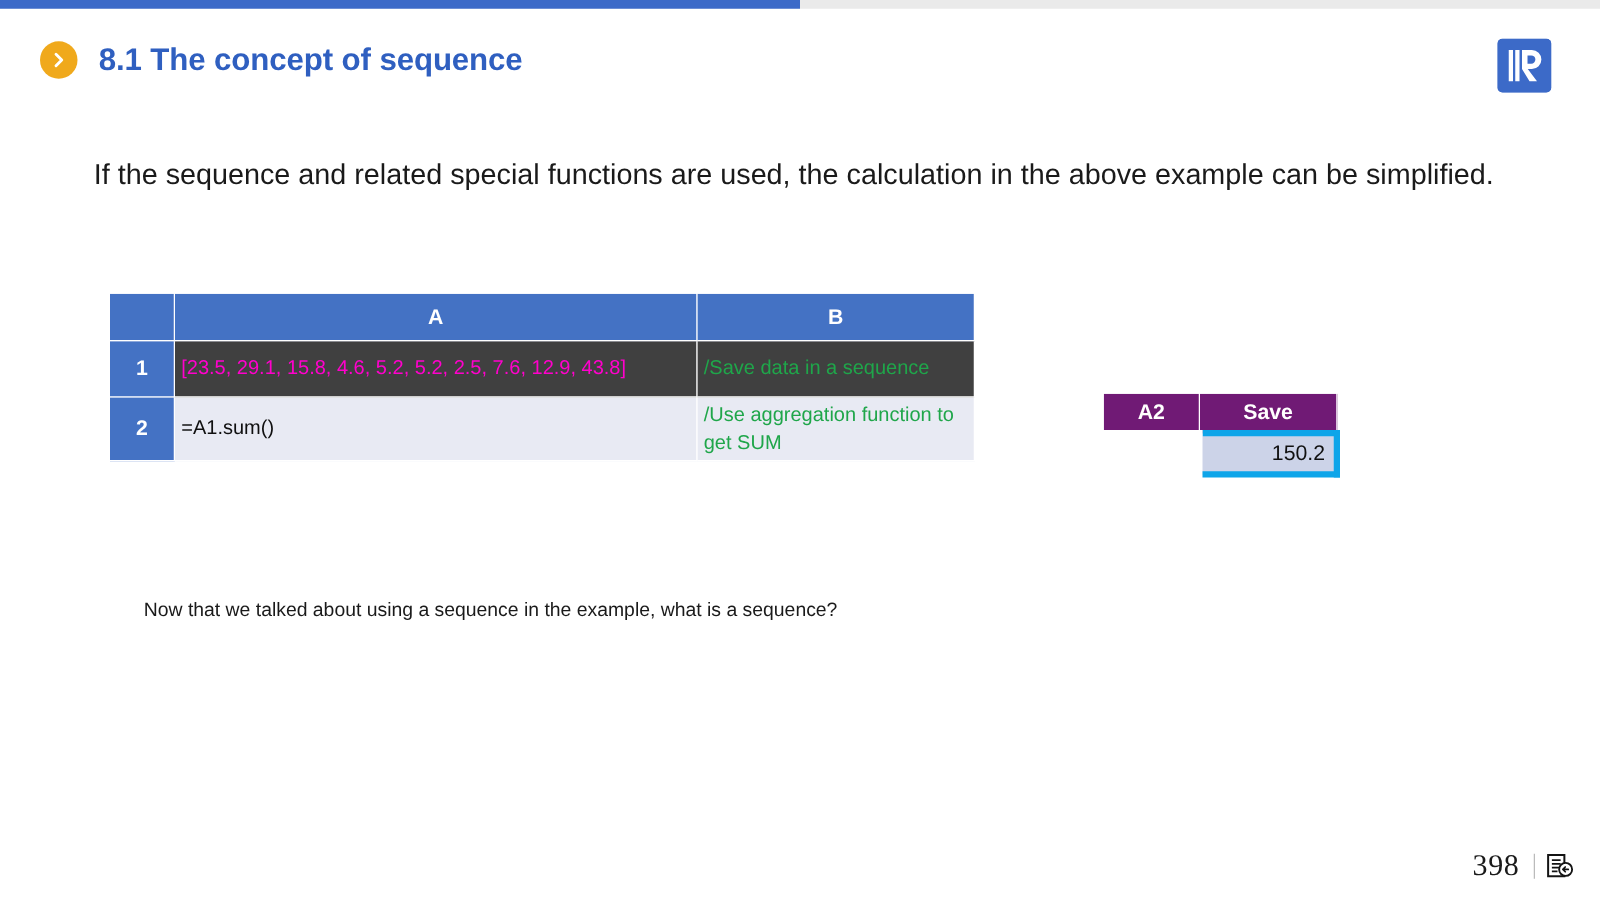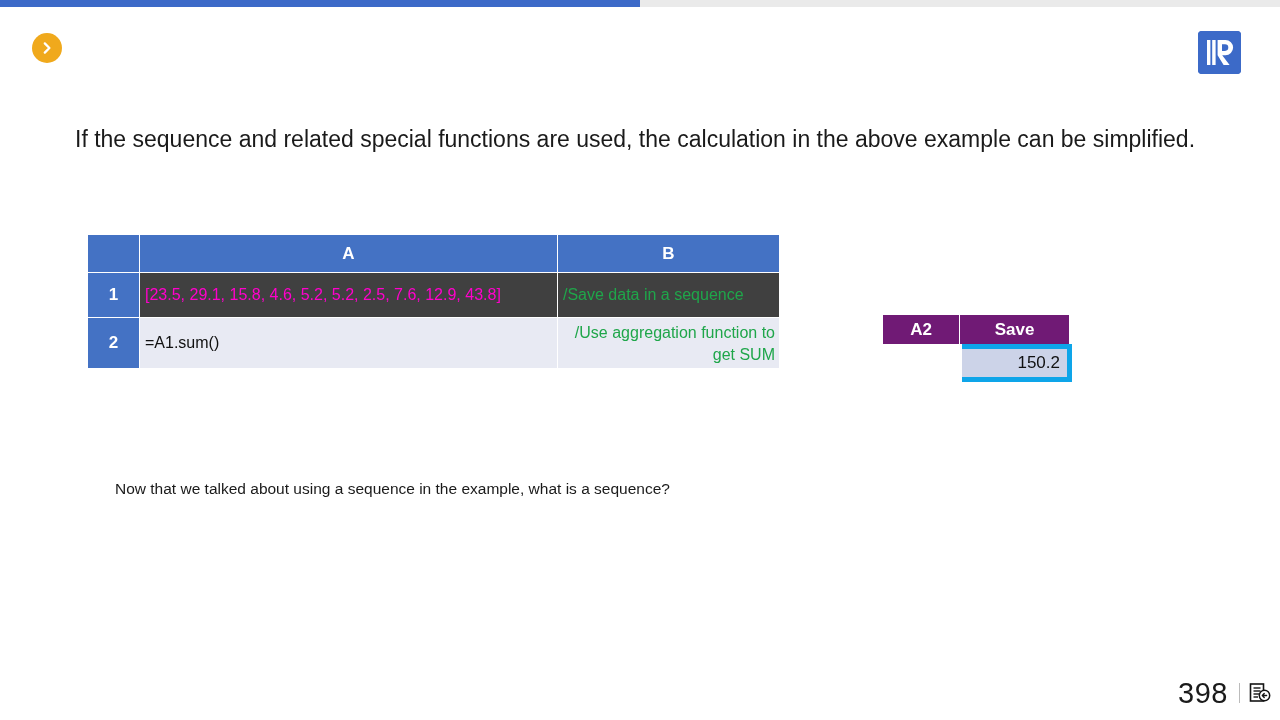--- a/index.html
+++ b/index.html
@@ -127,21 +127,21 @@
   #row-2 .data-cell { background: #E8EAF3; height: 50px; }
   #row-1 .row-index { background: #4472C4; }
   #row-2 .row-index { background: #4472C4; }
 
   .cell-inner {
     padding: 0 4px 0 5px;
     line-height: 1.35;
   }
   .seq-literal { color: #FF00CC; white-space: nowrap; }
   .code-plain  { color: #101010; }
-  .comment     { color: #1FA64A; text-align: right; }
+  .comment     { color: #1FA64A; }
   #row-2 .comment { display: block; padding-top: 1px; }
 
   
   #result-table {
     position: absolute;
     top: 314px; left: 880px;
     border-collapse: collapse;
     table-layout: fixed;
     font-size: 17px;
   }
@@ -168,23 +168,24 @@
 
   
   #footer {
     position: absolute;
     top: 676px; left: 1178px;
     display: flex;
     align-items: center;
     height: 34px;
   }
   #page-number {
-    font-size: 29px;
+    font-size: 24px;
     color: #1A1A1A;
     letter-spacing: 0.5px;
+    font-family: Liberation Serif, serif;
   }
   #footer-divider {
     width: 1px;
     height: 20px;
     background: #BBBBBB;
     margin: 0 9px 0 11px;
   }
   #doc-back-icon svg { display: block; }
 </style>
 </head>
@@ -194,20 +195,21 @@
   <div class="bar-blue"></div>
   <div class="bar-grey"></div>
 </div>
 
 <div id="slide-header">
   <div id="bullet-badge">
     <svg width="14" height="14" viewBox="0 0 14 14" aria-hidden="true">
       <path d="M4.8 2.4 L9.4 7 L4.8 11.6" fill="none" stroke="#FFFFFF" stroke-width="2.3" stroke-linecap="round" stroke-linejoin="round"></path>
     </svg>
   </div>
+  <div id="page-title">8.1 The concept of sequence</div>
 </div>
 
 <div id="brand-logo">
   <svg width="43" height="43" viewBox="0 0 43 43" aria-hidden="true">
     <rect x="0" y="0" width="43" height="43" rx="4" fill="#3C6AC8"></rect>
     <rect x="9" y="9" width="3.4" height="25" fill="#FFFFFF"></rect>
     <rect x="14.2" y="9" width="3.4" height="25" fill="#FFFFFF"></rect>
     <path d="M19.6 9 H27.5 a7.6 7.6 0 0 1 0 15.2 H24.2 L31.6 34 H25.6
              L19.6 24.2 Z M24.0 13.3 V19.9 H27.0 a3.3 3.3 0 0 0 0 -6.6 Z" fill="#FFFFFF"></path>
   </svg>

